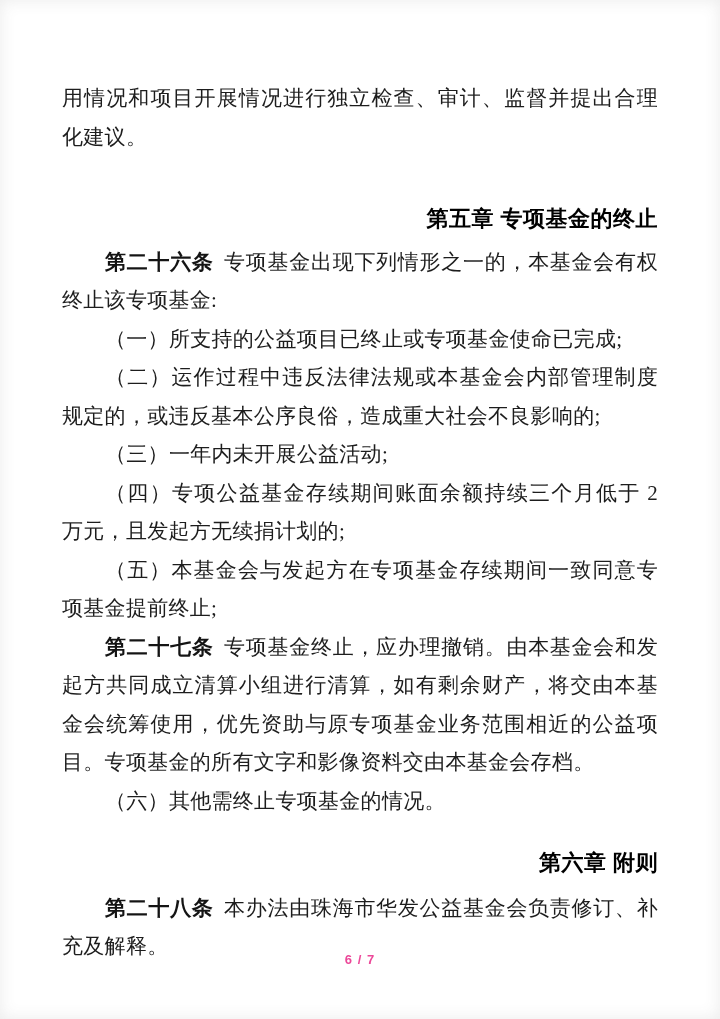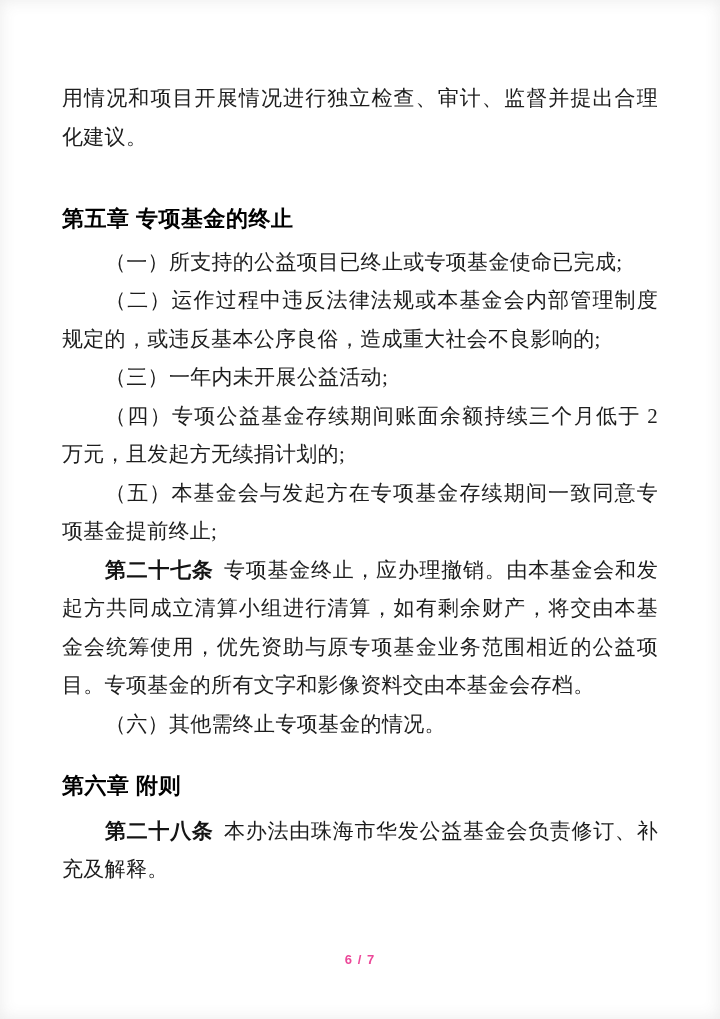--- a/index.html
+++ b/index.html
@@ -24,21 +24,21 @@
     letter-spacing: 0.3px;
   }
   p.indent { text-indent: 43px; }
   .lead {
     font-weight: bold;
     margin-right: 0.5em;
     color: #141414;
   }
   .chapter-heading {
     margin: 44px 0 4px 0;
-    text-align: left;
+    text-align: right;
     font-family: "Liberation Sans", "DejaVu Sans", sans-serif;
     font-weight: bold;
     font-size: 22px;
     line-height: 38.5px;
     color: #000000;
     letter-spacing: 0.5px;
   }
   .chapter-heading.second { margin: 24px 0 6px 0; }
   .page-number {
     position: absolute;
@@ -56,20 +56,21 @@
 </head>
 <body>
 
 <div class="page">
   <div class="body-text">
 
     <p>用情况和项目开展情况进行独立检查、审计、监督并提出合理化建议。</p>
 
     <h2 class="chapter-heading">第五章 专项基金的终止</h2>
 
+    <p class="indent"><span class="lead">第二十六条</span><span>专项基金出现下列情形之一的，本基金会有权终止该专项基金:</span></p>
 
     <p class="indent">（一）所支持的公益项目已终止或专项基金使命已完成;</p>
 
     <p class="indent">（二）运作过程中违反法律法规或本基金会内部管理制度规定的，或违反基本公序良俗，造成重大社会不良影响的;</p>
 
     <p class="indent">（三）一年内未开展公益活动;</p>
 
     <p class="indent">（四）专项公益基金存续期间账面余额持续三个月低于 2 万元，且发起方无续捐计划的;</p>
 
     <p class="indent">（五）本基金会与发起方在专项基金存续期间一致同意专项基金提前终止;</p>

